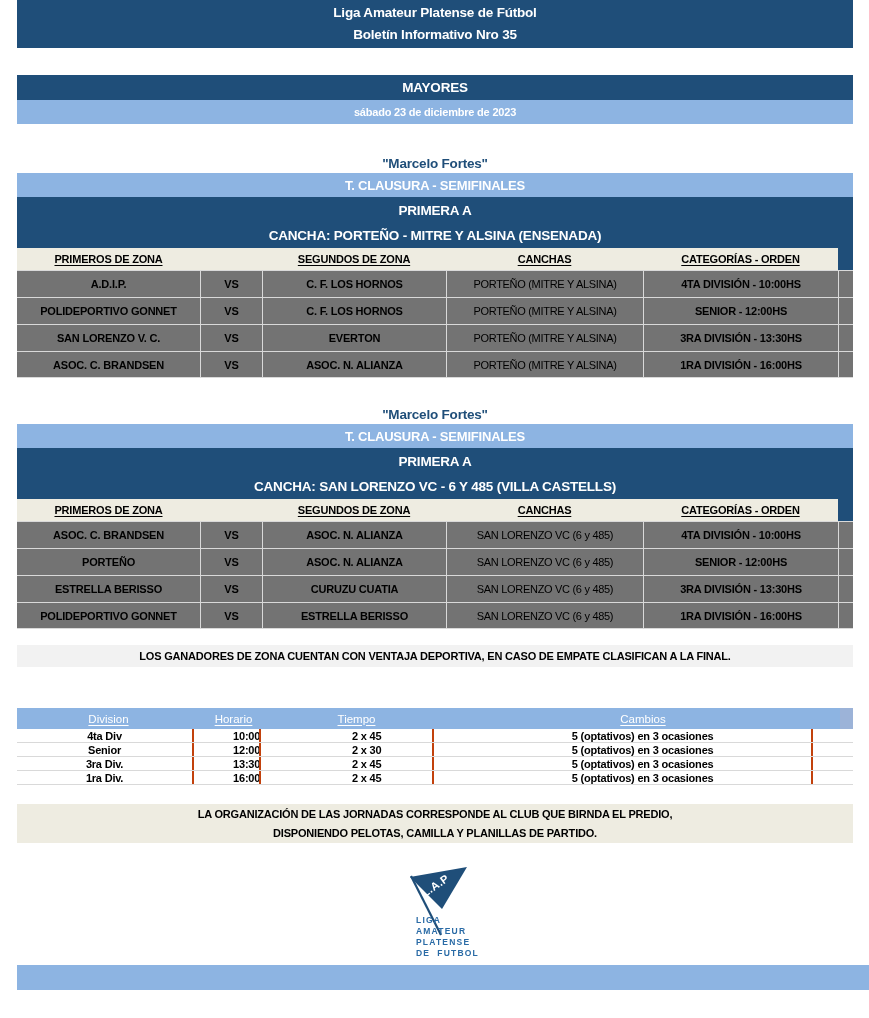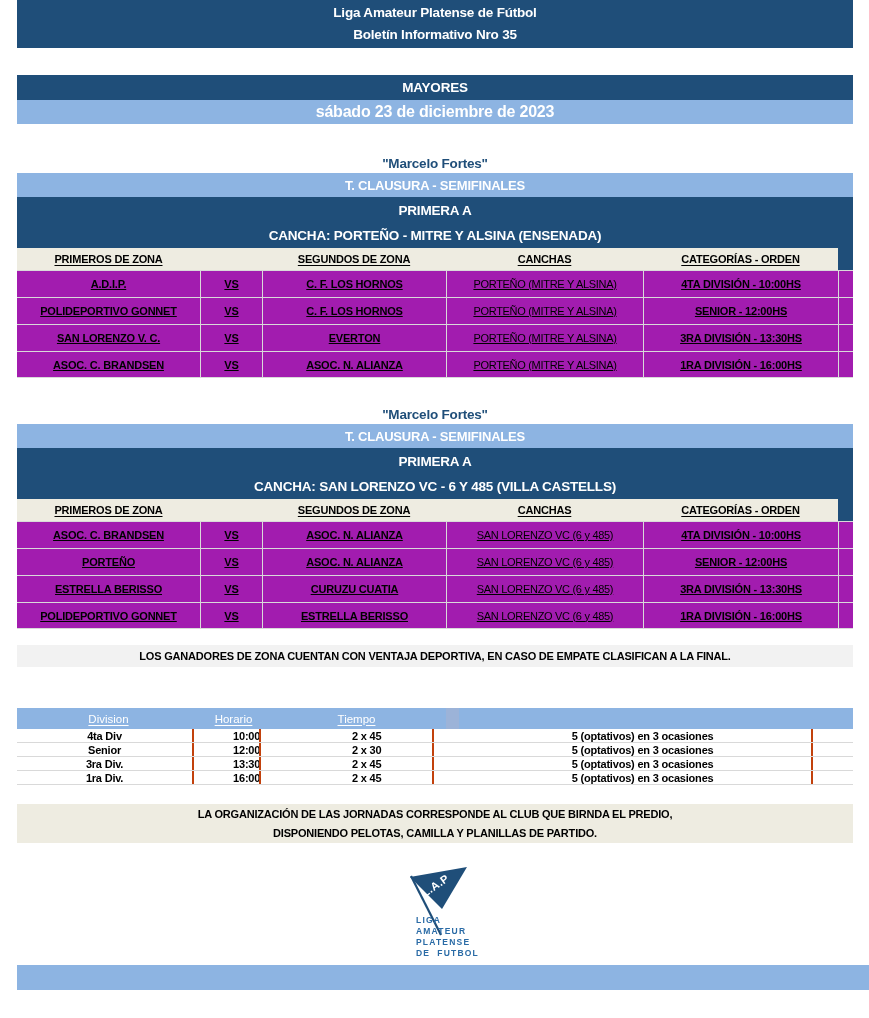--- a/index.html
+++ b/index.html
@@ -16,41 +16,41 @@
     display: flex; align-items: center; justify-content: center;
     font-weight: bold; color: #fff; text-align: center;
     letter-spacing: -0.2px;
   }
   .bar-dark  { background: #1F4E79; }
   .bar-light { background: #8DB4E2; }
 
   
   .main-header { height: 48px; flex-direction: column; font-size: 13.5px; line-height: 22px; margin-top: 0; }
   .mayores-bar { height: 25px; margin-top: 27px; font-size: 13.5px; }
-  .date-bar    { height: 24px; font-size: 16px; }
+  .date-bar    { height: 24px; font-size: 11px; }
 
   
   .section-title {
     height: 20px; display: flex; align-items: center; justify-content: center;
     color: #1F4E79; font-weight: bold; font-size: 13.5px; letter-spacing: -0.2px;
   }
   .sec1 .section-title { margin-top: 29px; }
   .sec2 .section-title { margin-top: 26px; }
   .stage-bar { height: 24px; font-size: 13px; }
   .dark-block { height: 51px; flex-direction: column; font-size: 13.5px; line-height: 25px; }
 
   .colhead-row { display: flex; height: 22px; background: #EEECE1; }
   .colhead-row .cell {
     display: flex; align-items: center; justify-content: center;
     font-weight: bold; font-size: 11px; letter-spacing: -0.2px;
   }
   .colhead-row .cell span { text-decoration: underline; text-underline-offset: 2px; }
   .corner-dark { background: #1F4E79; }
 
-  .match-row { display: flex; height: 27px; border-top: 1px solid #D9D9D9; background: #a21caf; text-decoration: underline; }
+  .match-row { display: flex; height: 27px; border-top: 1px solid #D9D9D9; background: #737373; }
   .match-row:last-child { border-bottom: 1px solid #D9D9D9; }
   .match-row .cell {
     display: flex; align-items: center; justify-content: center;
     font-weight: bold; font-size: 11px; letter-spacing: -0.2px; text-align: center;
   }
   .match-row .cell + .cell { border-left: 1px solid #D9D9D9; }
   .match-row .cancha { font-weight: normal; font-size: 11px; letter-spacing: -0.3px; }
 
   .c1 { width: 183px; } .c2 { width: 62px; } .c3 { width: 184px; }
   .c4 { width: 197px; } .c5 { width: 195px; } .c6 { width: 15px; }
@@ -220,20 +220,23 @@
   <div>
     <div class="sched-header">
       <div class="cell d1">
           <span>Division</span>
         </div>
       <div class="cell d2">
           <span>Horario</span>
         </div>
       <div class="cell d3">
           <span>Tiempo</span>
+        </div>
+      <div class="cell d4">
+          <span>Cambios</span>
         </div>
       <div class="cell d5 sched-corner"></div>
     </div>
     <div class="sched-row">
       <div class="cell d1">4ta Div</div>
       <div class="cell d2">10:00</div>
       <div class="cell d3">2 x 45</div>
       <div class="cell d4">5 (optativos) en 3 ocasiones</div>
       <div class="cell d5"></div>
     </div>

